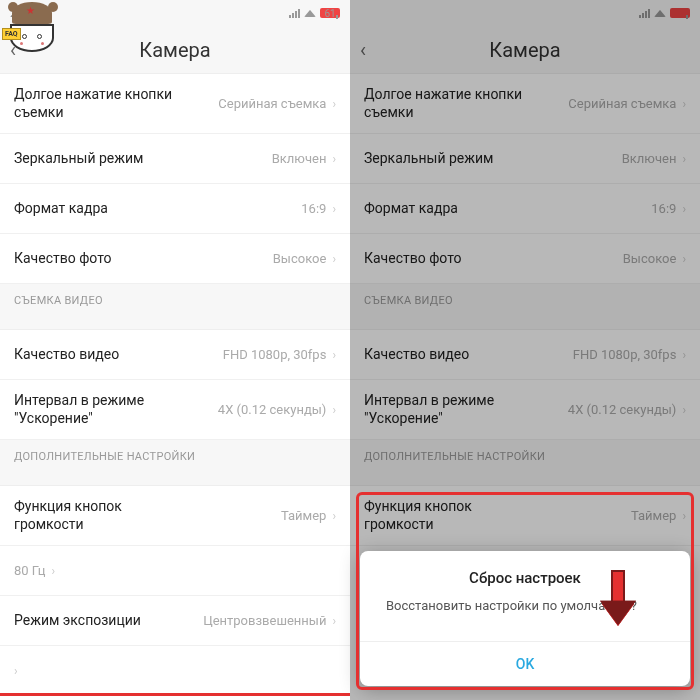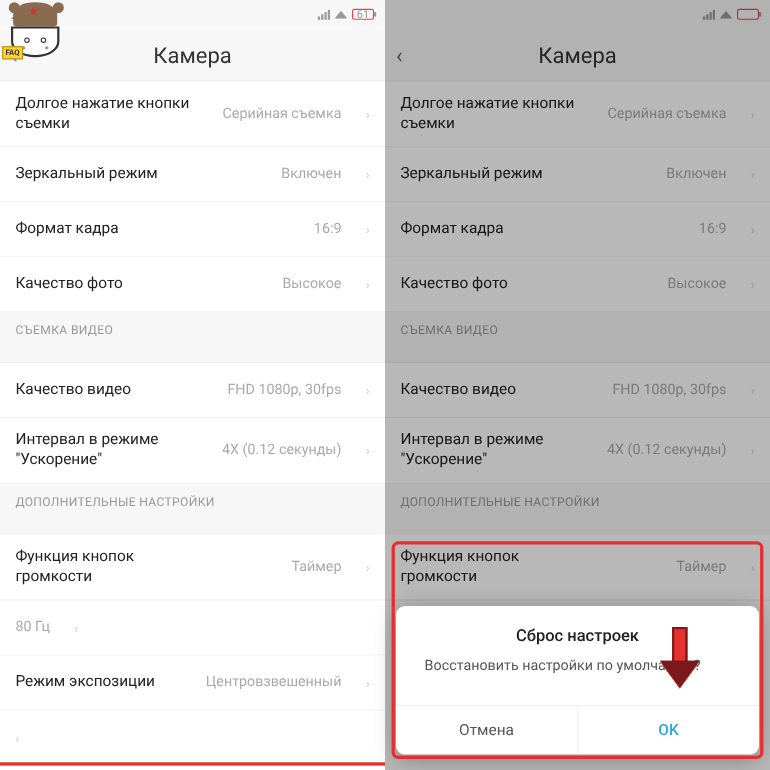--- a/index.html
+++ b/index.html
@@ -23,21 +23,21 @@
     display: flex; justify-content: space-between; align-items: center;
     height: 26px; padding: 0 10px; font-size: 11px; color: #888;
     background: #f7f7f7;
   }
   .statusbar .icons { display: flex; gap: 4px; align-items: center; }
   .sig { display:inline-flex; gap:1px; align-items:flex-end;}
   .sig span{ width:2px; background:#999;}
   .sig span:nth-child(1){height:3px;} .sig span:nth-child(2){height:5px;}
   .sig span:nth-child(3){height:7px;} .sig span:nth-child(4){height:9px;}
   .wifi { width:0;height:0;border-left:6px solid transparent;border-right:6px solid transparent;border-bottom:9px solid #999; border-radius:2px; transform:scaleY(0.8);}
-  .batt { border:1px solid #ef4444; width:20px; height:10px; border-radius:2px; position:relative; display:inline-flex; align-items:center; justify-content:center; font-size:10px; color:#999;}
+  .batt { border:5px solid #ef4444; width:20px; height:10px; border-radius:2px; position:relative; display:inline-flex; align-items:center; justify-content:center; font-size:10px; color:#999;}
   .batt::after{content:''; position:absolute; right:-3px; top:2px; width:2px; height:4px; background:#999;}
 
   .header {
     display: flex; align-items: center; justify-content: center;
     height: 48px; position: relative; background: #f7f7f7;
     border-bottom: 1px solid #eee;
   }
   .header .back {
     position: absolute; left: 10px; top: 50%; transform: translateY(-50%);
     font-size: 20px; color: #666;
@@ -45,21 +45,21 @@
   .header .title { font-size: 20px; color: #333; font-weight: 400; }
 
   .content { overflow-y: hidden; height: calc(700px - 26px - 48px); }
   .row {
     display: flex; align-items: center; justify-content: space-between;
     padding: 12px 14px; min-height: 50px;
     border-bottom: 1px solid #f0f0f0;
     background: #fff;
   }
   .row .label { font-size: 14px; color: #222; max-width: 170px; line-height: 1.25; }
-  .row .value { font-size: 13px; color: #aaa; display: flex; align-items: center; gap: 22px; }
+  .row .value { font-size: 13px; color: #aaa; display: flex; align-items: center; gap: 6px; }
   .chev { color: #ccc; font-size: 12px; }
   .section {
     font-size: 11px; color: #999; padding: 10px 14px 22px; background: #f7f7f7;
     border-bottom: 1px solid #eee; letter-spacing: 0.3px;
   }
 
   .logo {
     position: absolute; top: 2px; left: 4px; z-index: 10;
     display: flex; align-items: center; gap: 4px;
   }
@@ -75,21 +75,21 @@
     position:absolute;top:0;left:8px;
   }
   .mascot-ear{width:10px;height:10px;background:#8a6b4f;border-radius:50%;position:absolute;top:0;}
   .mascot-ear.l{left:4px;} .mascot-ear.r{right:4px;}
   .mascot-face{
     width:44px;height:28px;background:#fff;border:2px solid #333;border-radius:0 0 50% 50%;
     position:absolute;bottom:2px;left:6px;
   }
   .mascot-star{position:absolute;top:3px;left:22px;color:#c33;font-size:10px;}
   .mascot-faqsign{
-    position:absolute;bottom:0;left:-2px;background:#ffcf33;color:#333;
+    position:absolute;bottom:14px;left:-2px;background:#ffcf33;color:#333;
     font-size:7px;font-weight:bold;padding:1px 2px;border:1px solid #b38f1f;
   }
   .mascot-eye{position:absolute;width:5px;height:5px;border:1px solid #333;border-radius:50%;top:8px;}
   .mascot-eye.l{left:10px;} .mascot-eye.r{right:10px;}
   .mascot-dot{position:absolute;width:3px;height:3px;background:#d77;border-radius:50%;top:16px;}
   .mascot-dot.l{left:8px;} .mascot-dot.r{right:8px;}
 
   .highlight-red {
     outline: 3px solid #e53030;
   }
@@ -325,21 +325,20 @@
       </div>
     </div>
 
     <div class="dim-overlay"></div>
     <div class="dialog-highlight"></div>
 
     <div class="dialog">
       <div class="dialog-title">Сброс настроек</div>
       <div class="dialog-body">Восстановить настройки по умолчанию?</div>
       <div class="dialog-actions">
-        <div class="dialog-btn cancel">Отмена</div>
         <div class="dialog-btn ok">OK</div>
       </div>
     </div>
 
     <div class="arrow-down">
       <div class="arrow-shaft"></div>
       <div class="arrow-head"></div>
     </div>
   </div>
 

